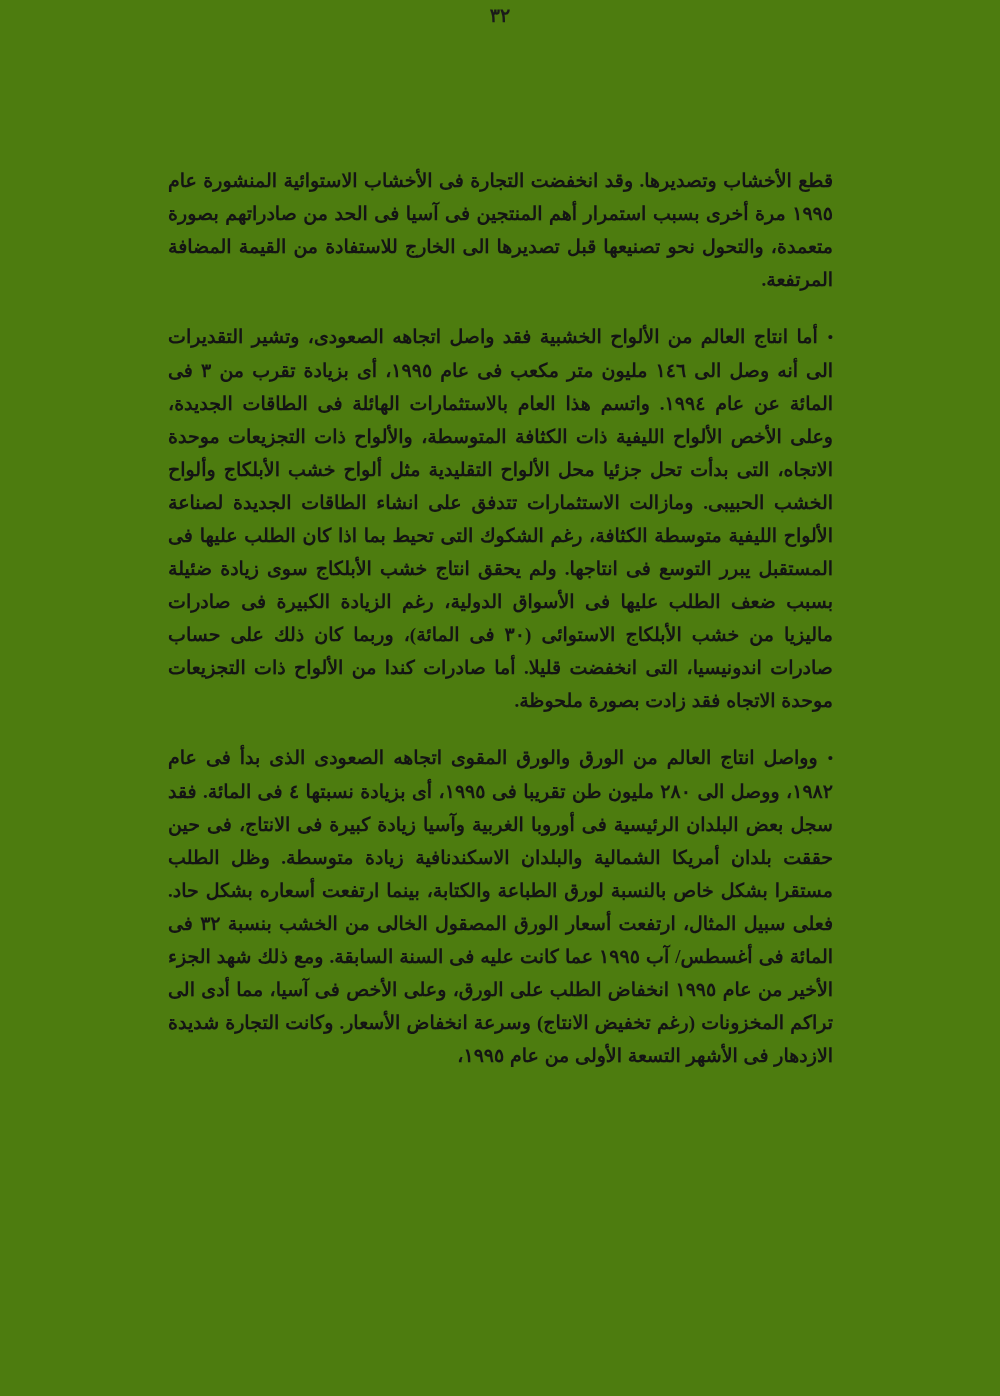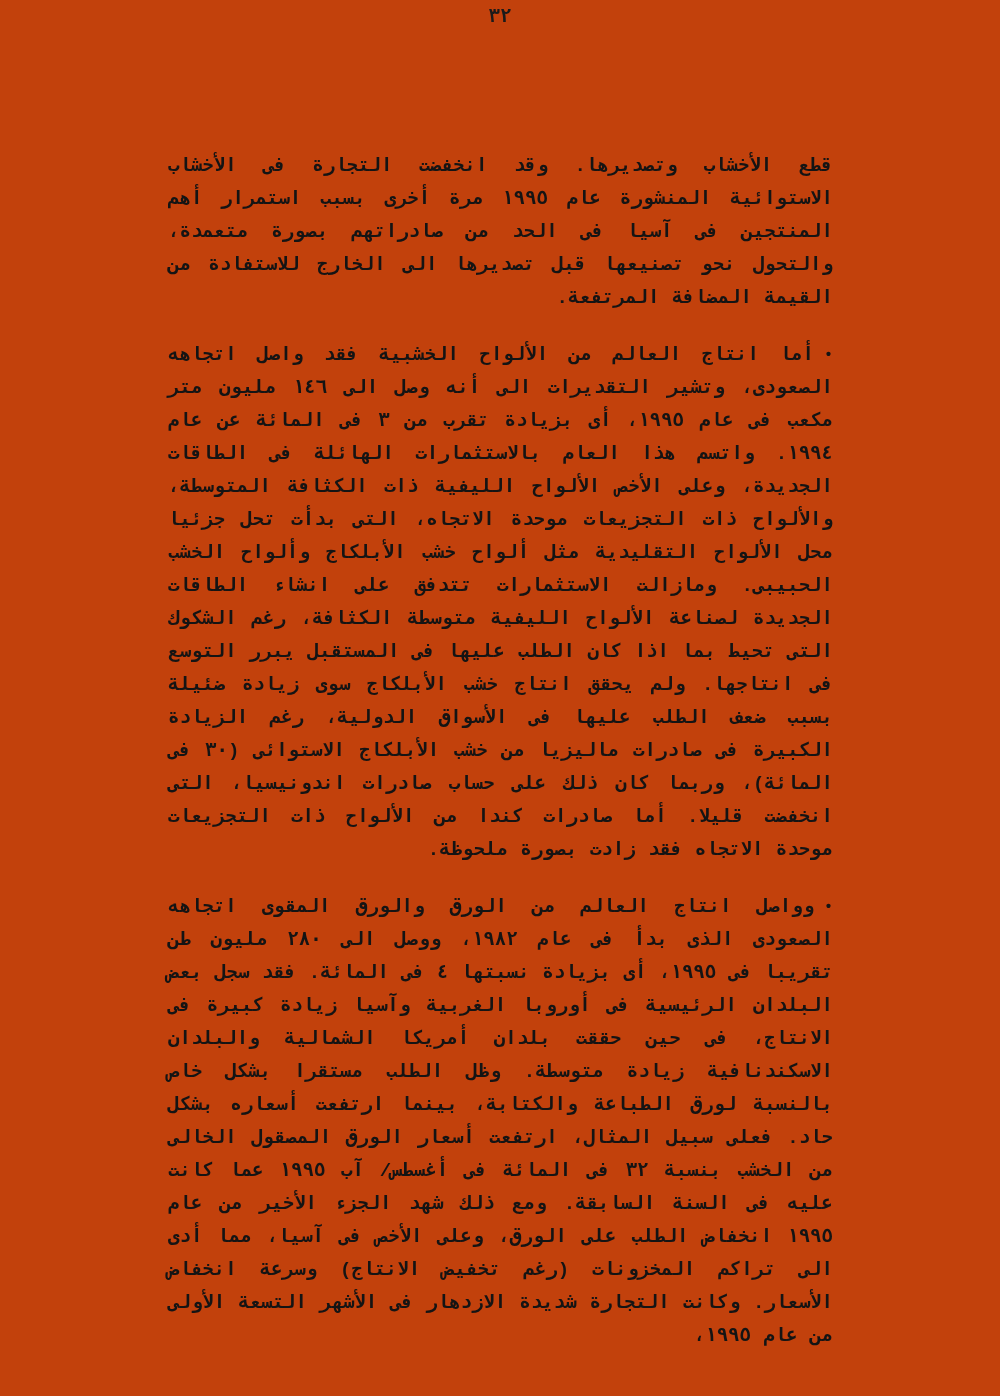--- a/index.html
+++ b/index.html
@@ -5,23 +5,23 @@
   html, body {
     margin: 0;
     padding: 0;
     background: #ffffff;
   }
   .page {
     position: relative;
     width: 1000px;
     height: 1396px;
     margin: 0 auto;
-    background: #c2410c;
+    background: #4d7c0f;
     color: #161616;
-    font-family: Liberation Mono, monospace;
+    font-family: Liberation Serif, serif;
     overflow: hidden;
     direction: rtl;
   }
   .page-number {
     position: absolute;
     top: 4px;
     left: 0;
     right: 0;
     text-align: center;
     font-size: 19px;
@@ -30,21 +30,21 @@
     letter-spacing: 1px;
   }
   .content {
     position: absolute;
     top: 148px;
     right: 167px;
     left: 168px;
     direction: rtl;
   }
   .para {
-    margin: 2px 0 24px 0;
+    margin: 16px 0 24px 0;
     font-size: 19px;
     font-weight: bold;
     line-height: 33px;
     text-align: justify;
     color: #141414;
     word-spacing: 1px;
   }
   .para:last-child {
     margin-bottom: 0;
   }

